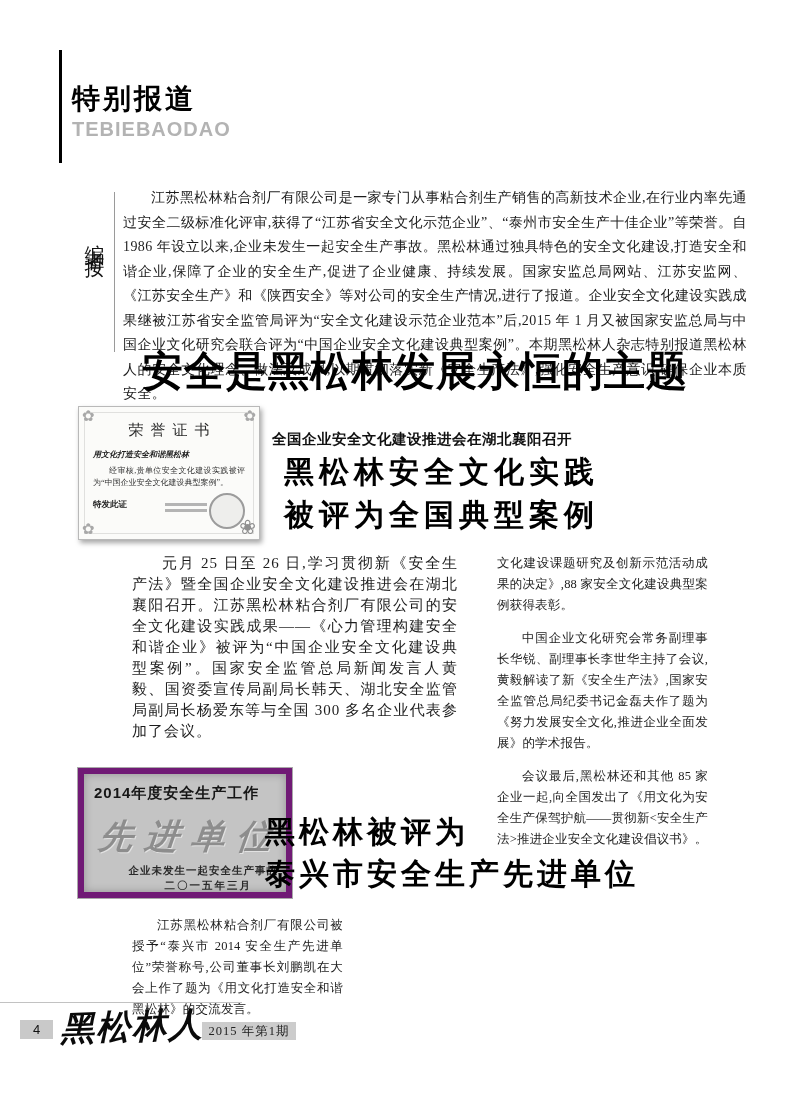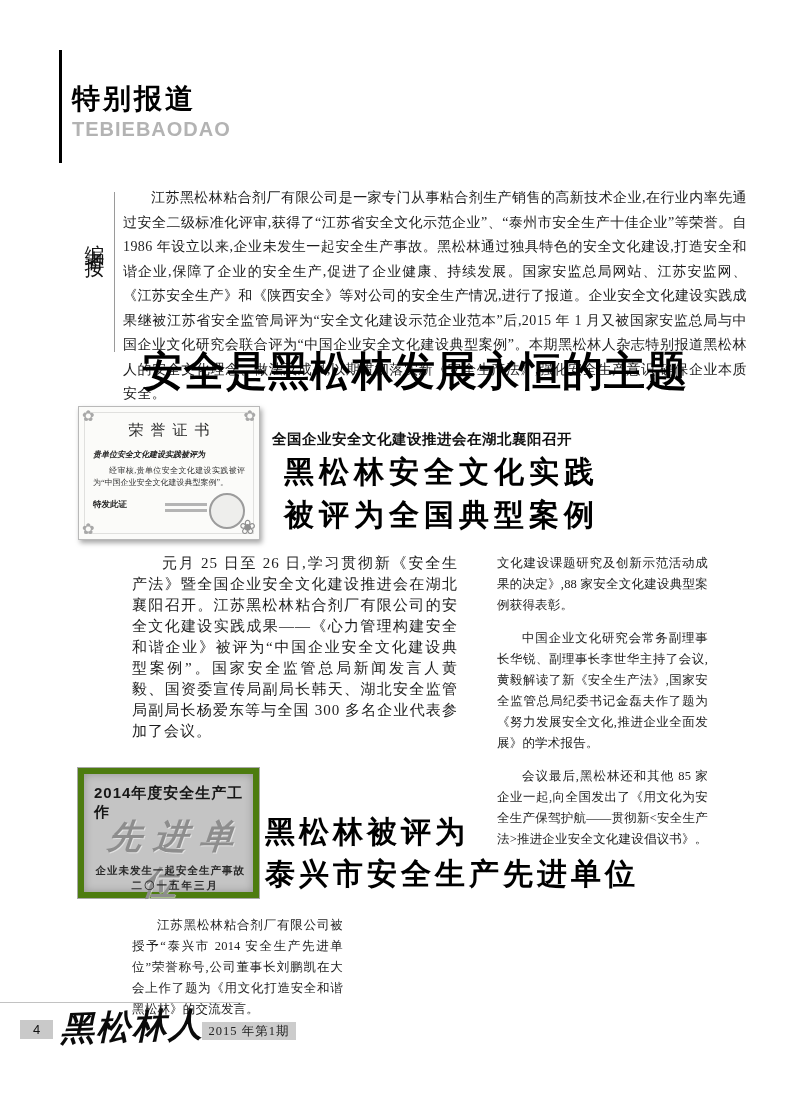--- a/index.html
+++ b/index.html
@@ -54,22 +54,22 @@
   
   .cols { position:absolute; display:flex; }
   .cols-a1 { left:120px; top:541px; width:600px; gap:15px; }
   .cols-a2 { left:120px; top:903px; width:600px; gap:15px; }
   .col p { margin:12px; text-align:justify; text-indent:2em; color:#1d1d1d; }
   .col-wide  { width:350px; font-size:15px; line-height:21px; letter-spacing:1px; }
   .col-narrow{ width:235px; font-size:12.5px; line-height:21px; letter-spacing:0.2px; }
   .col p.cont { text-indent:0; }
 
   
-  .cert2 { position:absolute; left:78px; top:768px; width:181px; height:130px; background:#c4c4c4;
-           border:6px solid #4d7c0f; outline:1px solid #a9a9a9; box-shadow:inset 0 0 8px rgba(0,0,0,0.25); }
+  .cert2 { position:absolute; left:78px; top:768px; width:214px; height:130px; background:#c4c4c4;
+           border:6px solid #701a75; outline:1px solid #a9a9a9; box-shadow:inset 0 0 8px rgba(0,0,0,0.25); }
   .cert2-title { position:absolute; left:10px; top:10px; font-family:"Liberation Sans","DejaVu Sans",sans-serif;
                  font-weight:bold; font-size:15px; color:#161616; letter-spacing:1px; }
   .cert2-award { position:absolute; left:0; right:0; top:40px; text-align:center; font-size:34px; font-style:italic;
                  font-weight:bold; color:#8d8d8d; letter-spacing:12px; text-indent:12px; transform:skewX(-6deg);
                  text-shadow:1px 1px 0 rgba(255,255,255,0.5); }
   .cert2-issuer { position:absolute; right:8px; top:90px; font-size:10.5px; font-weight:bold; color:#2a2a2a; letter-spacing:1px; }
   .cert2-date { position:absolute; right:34px; top:105px; font-size:10.5px; font-weight:bold; color:#2a2a2a; letter-spacing:2px; }
 
   
   .a2-h1 { position:absolute; left:265px; top:812px; font-size:30px; font-weight:bold; letter-spacing:4px; color:#000; }
@@ -100,21 +100,21 @@
 
   <div class="main-headline">安全是黑松林发展永恒的主题</div>
 
   <div class="cert1">
     <div class="cert1-inner"></div>
     <span class="cert-corner cc-tl">✿</span>
     <span class="cert-corner cc-tr">✿</span>
     <span class="cert-corner cc-bl">✿</span>
     <span class="cert-corner cc-br">❀</span>
     <div class="cert1-title">荣誉证书</div>
-    <div class="cert1-recipient">贵单位安全文化建设实践被评为</div>
+    <div class="cert1-recipient">用文化打造安全和谐黑松林</div>
     <div class="cert1-body">经审核,贵单位安全文化建设实践被评为“中国企业安全文化建设典型案例”。</div>
     <div class="cert1-issue">特发此证</div>
     <div class="cert1-sealtext">
         <i></i>
         <i></i>
       </div>
     <div class="cert1-seal"></div>
   </div>
 
   <div class="a1-kicker">全国企业安全文化建设推进会在湖北襄阳召开</div>

